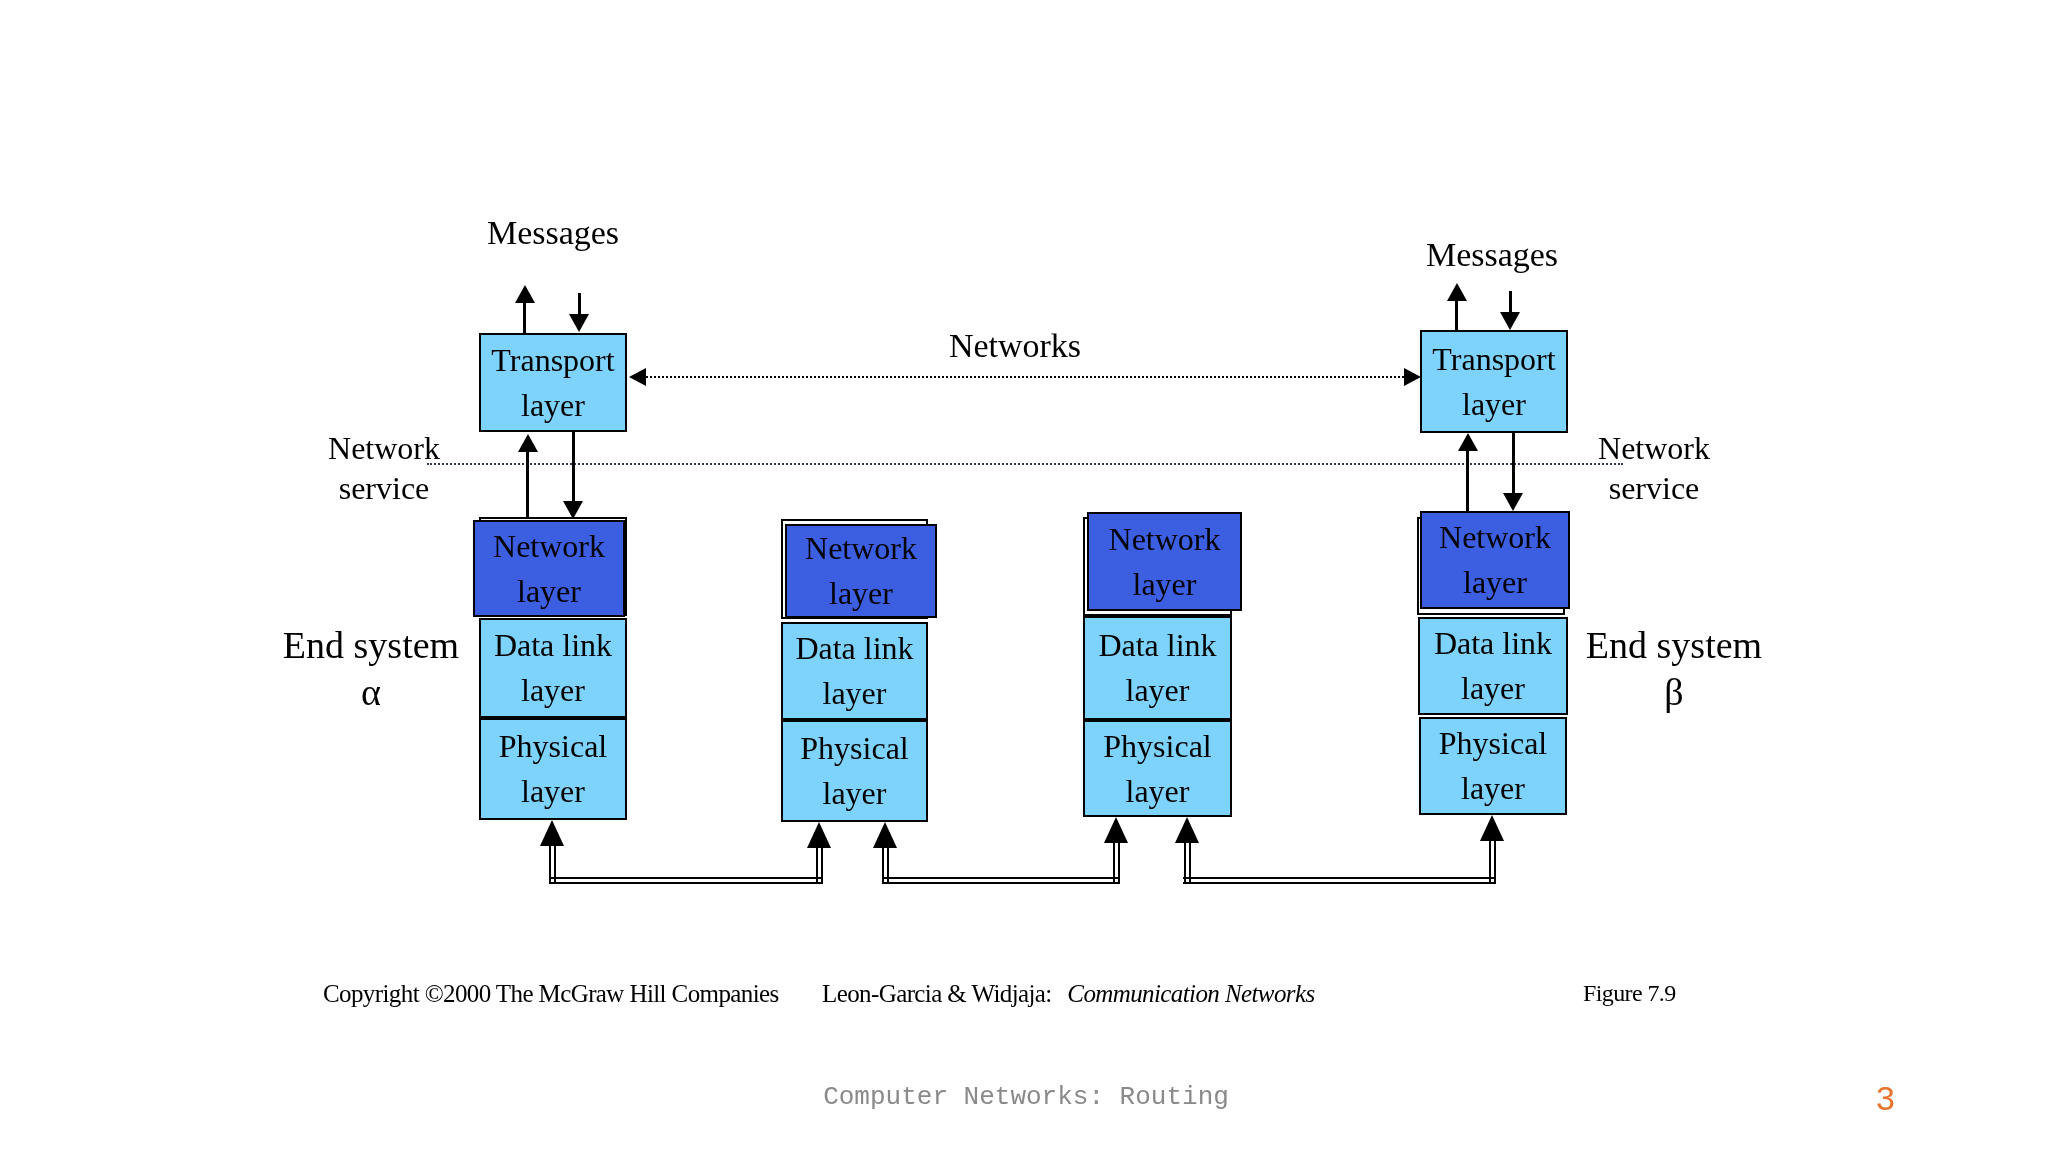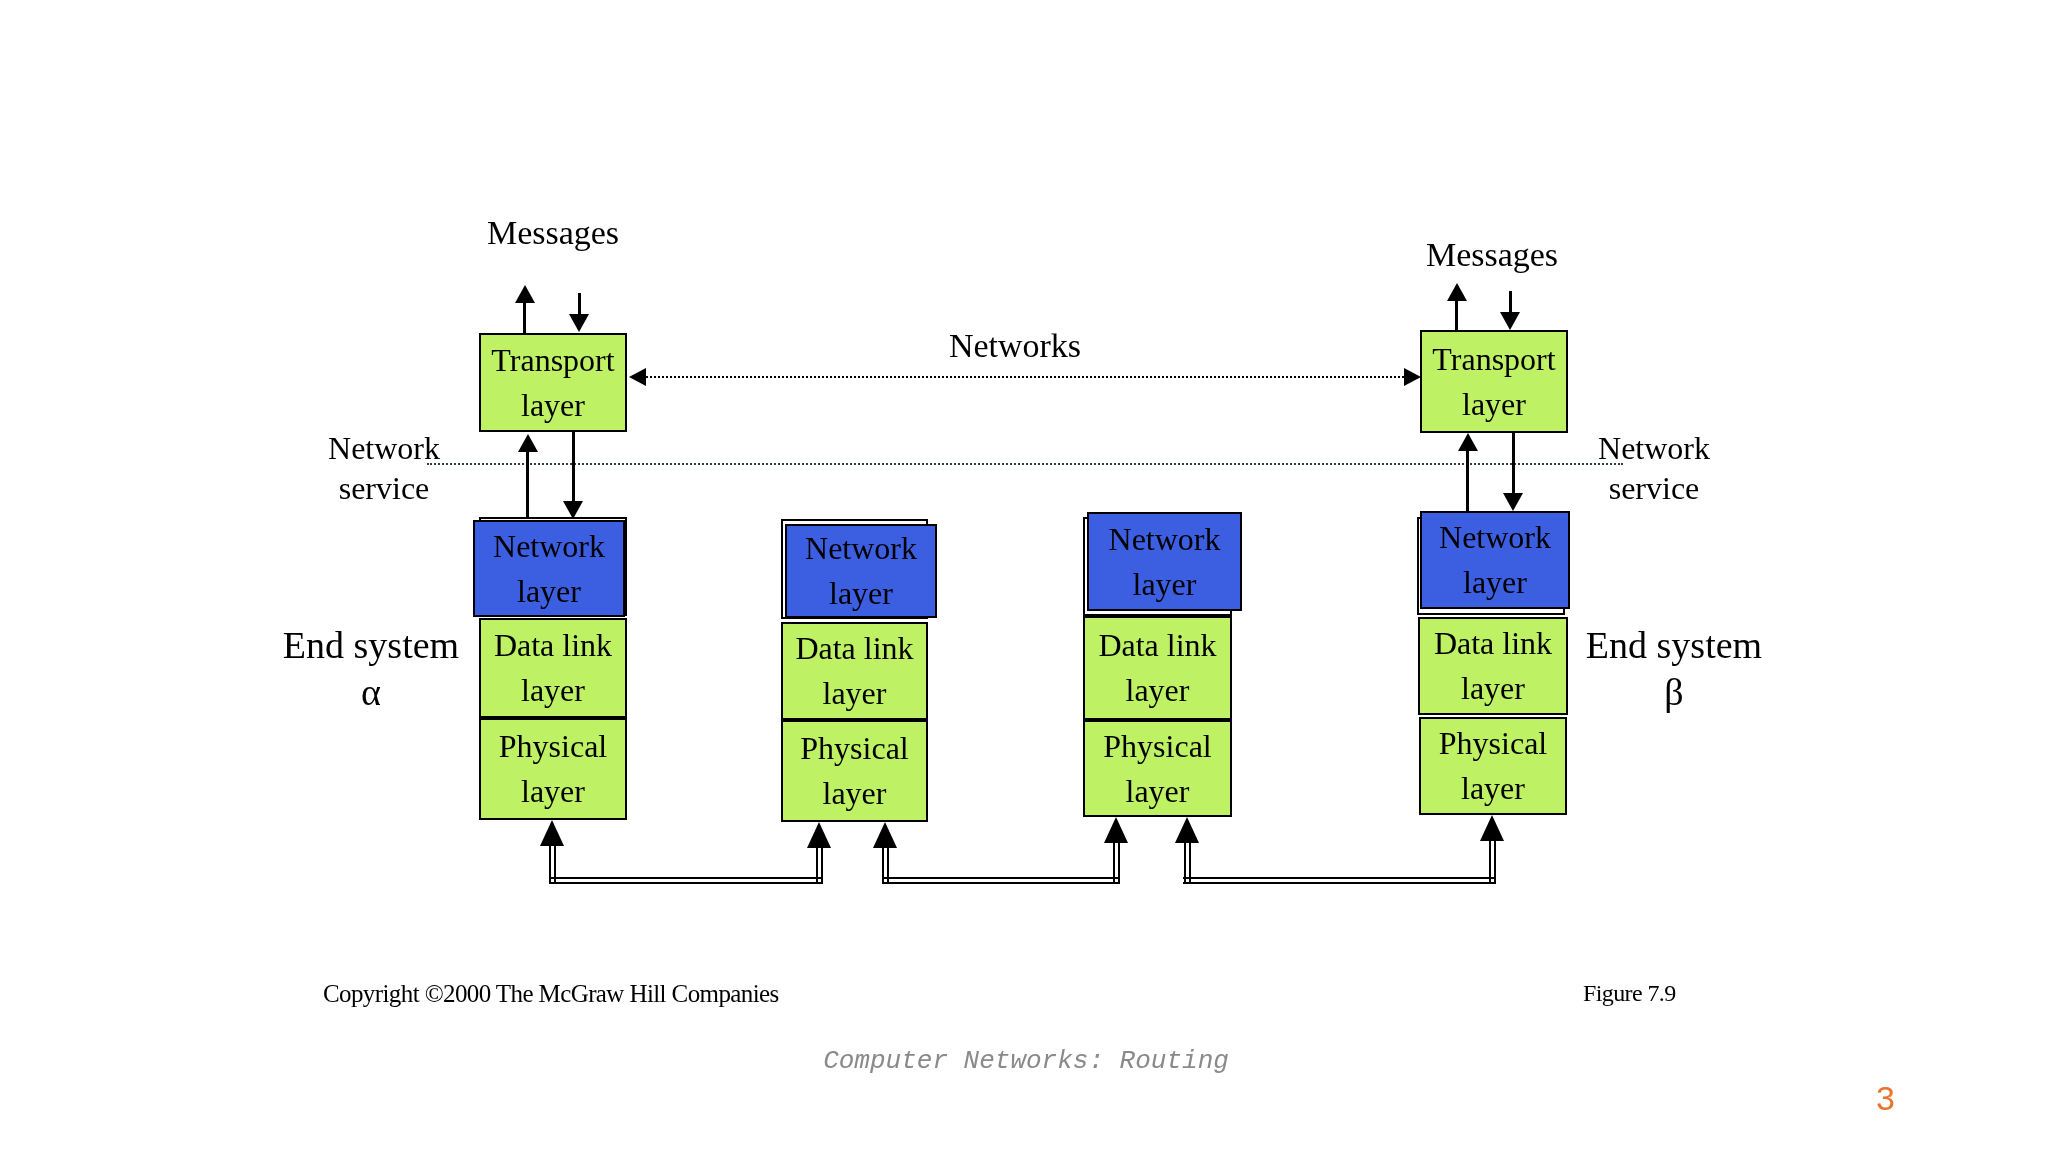--- a/index.html
+++ b/index.html
@@ -1,20 +1,20 @@
 <!DOCTYPE html>
 <html style="--network-layer-fill: #3C5EE0; --page-number: #E8742E; --course-title: #8A8A8A;"><head>
 <meta charset="utf-8">
 <style>
   html,body{margin:0;padding:0;background:#fff;}
   #slide{position:relative;width:2048px;height:1152px;background:#ffffff;overflow:hidden;
          font-family:"Liberation Serif","DejaVu Serif",serif;color:#000;}
   .lbl{position:absolute;white-space:nowrap;color:#000;}
   .ctr{transform:translateX(-50%);text-align:center;}
-  .lbox{position:absolute;box-sizing:border-box;border:2px solid #000;background:#bef264;
+  .lbox{position:absolute;box-sizing:border-box;border:2px solid #000;background:#7dd3fc;
         display:flex;flex-direction:column;align-items:center;justify-content:center;
         text-align:center;font-size:32px;line-height:45px;}
   .bluefill{background:var(--network-layer-fill,#3C5EE0);}
   .ghost{position:absolute;box-sizing:border-box;border:2px solid #000;background:#fff;}
   .vline{position:absolute;width:3px;background:#000;}
   .dvline{position:absolute;box-sizing:content-box;width:3px;background:transparent;
           border-left:2px solid #000;border-right:2px solid #000;}
   .dhline{position:absolute;box-sizing:content-box;height:3px;background:transparent;
           border-top:2px solid #000;border-bottom:2px solid #000;}
   .dotted-h{position:absolute;border-top:2px dotted #000;}
@@ -161,18 +161,22 @@
   <div class="tri tri-bigup" style="left:1104px;top:817px;"></div>
   <div class="dvline" style="left:1113px;top:843px;height:41px;"></div>
 
   <div class="tri tri-bigup" style="left:1175px;top:817px;"></div>
   <div class="dvline" style="left:1184px;top:843px;height:41px;"></div>
   <div class="dhline" style="left:1183px;top:877px;width:313px;"></div>
   <div class="tri tri-bigup" style="left:1480px;top:815px;"></div>
   <div class="dvline" style="left:1489px;top:841px;height:43px;"></div>
 
   <div class="lbl footer-serif" style="left:323px;top:980px;">Copyright ©2000 The McGraw Hill Companies</div>
+  <div class="lbl footer-serif" style="left:822px;top:980px;">
+    <span>Leon-Garcia &amp; Widjaja:</span>
+    <span style="font-style:italic;margin-left:10px;">Communication Networks</span>
+  </div>
   <div class="lbl footer-serif" style="left:1583px;top:980px;font-size:24px;">Figure 7.9</div>
 
-  <div class="lbl ctr course" style="left:1026px;top:1046px;font-style:italic;">Computer Networks: Routing</div>
+  <div class="lbl ctr course" style="left:1026px;top:1082px;">Computer Networks: Routing</div>
   <div class="lbl pageno" style="left:1876px;top:1079px;">3</div>
 
 </div>
 
 </body></html>

